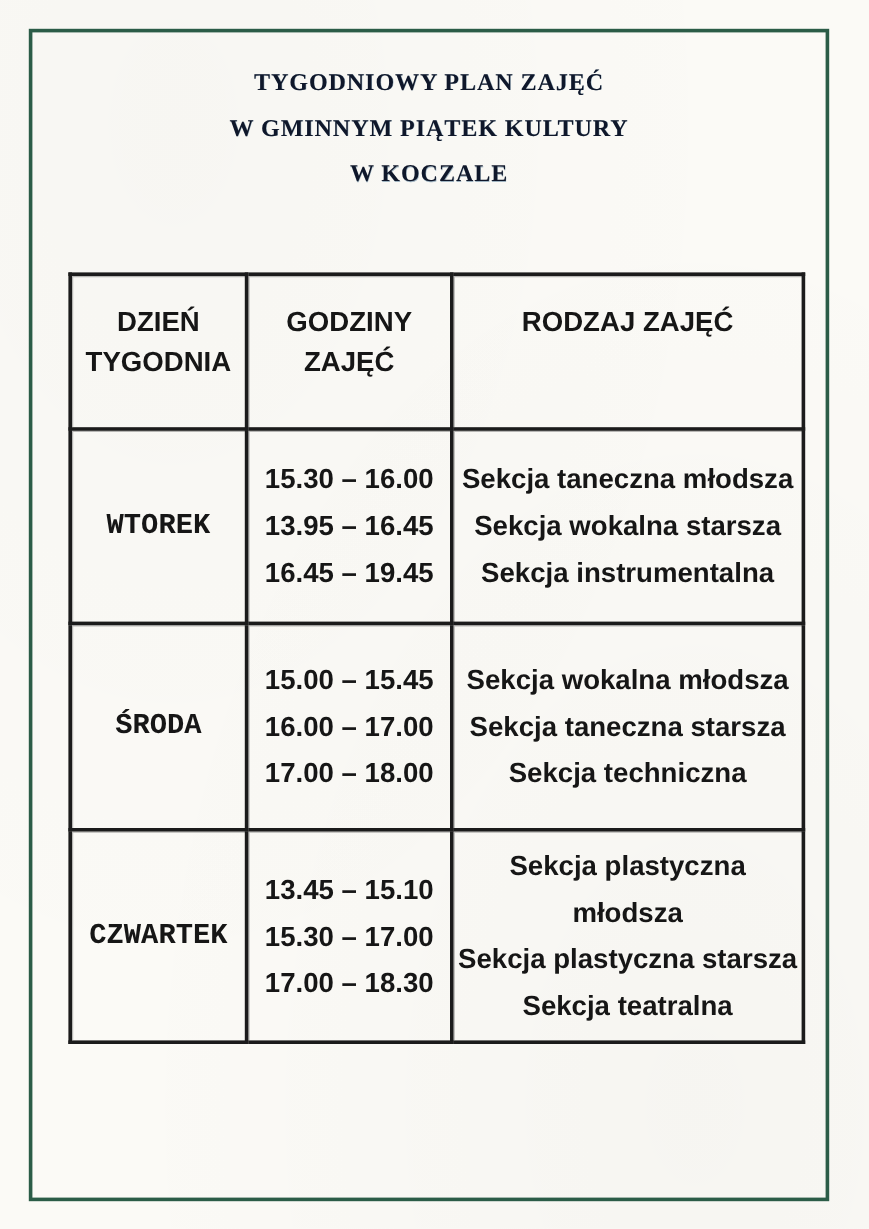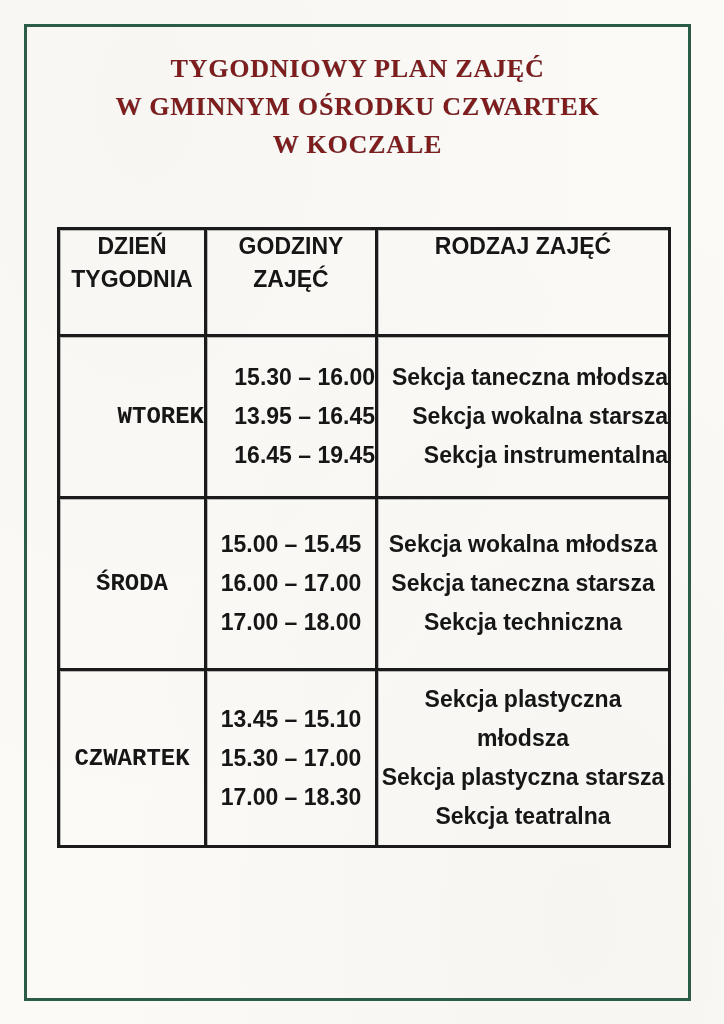--- a/index.html
+++ b/index.html
@@ -34,24 +34,24 @@
     pointer-events: none;
   }
   .title-block {
     position: absolute;
     left: 27px;
     top: 50px;
     width: 661px;
     text-align: center;
     font-family: "Liberation Serif", "DejaVu Serif", serif;
     font-weight: bold;
-    font-size: 26px;
+    font-size: 20px;
     line-height: 38px;
     letter-spacing: 0.8px;
-    color: #7f1d1d;
+    color: #0f172a;
     text-shadow: 0.4px 0.4px 0 rgba(53,99,134,0.45);
   }
   table.schedule {
     position: absolute;
     left: 57px;
     top: 227px;
     width: 611px;
     border-collapse: collapse;
     table-layout: fixed;
   }
@@ -64,51 +64,52 @@
     color: #161616;
     padding: 0;
   }
   col.c-day   { width: 147px; }
   col.c-hours { width: 171px; }
   col.c-type  { width: 293px; }
 
   tr.header-row th {
     height: 104px;
     vertical-align: top;
+    padding-top: 22px;
     font-size: 23px;
     line-height: 33px;
   }
   td.day-cell {
     font-size: 24px;
     color: #215e91;
     vertical-align: middle;
     font-family: Liberation Mono, monospace;
   }
   td.times-cell, td.acts-cell {
     font-size: 23px;
     vertical-align: middle;
     padding-bottom: 8px;
   }
   td.times-cell div, td.acts-cell div {
     line-height: 39px;
   }
-  tr.row-1 td { height: 159px; text-align: right; }
+  tr.row-1 td { height: 159px; }
   tr.row-2 td { height: 169px; }
   tr.row-3 td { height: 174px; }
   tr.row-4 td { height: 91px; }
 </style>
 </head>
 <body>
 
 <div class="paper"></div>
 <div class="page-border"></div>
 
 <div class="title-block">
   <div>TYGODNIOWY PLAN ZAJĘĆ</div>
-  <div>W GMINNYM OŚRODKU CZWARTEK</div>
+  <div>W GMINNYM PIĄTEK KULTURY</div>
   <div>W KOCZALE</div>
 </div>
 
 <table class="schedule">
   <colgroup>
     <col class="c-day">
     <col class="c-hours">
     <col class="c-type">
   </colgroup>
   <tbody>

